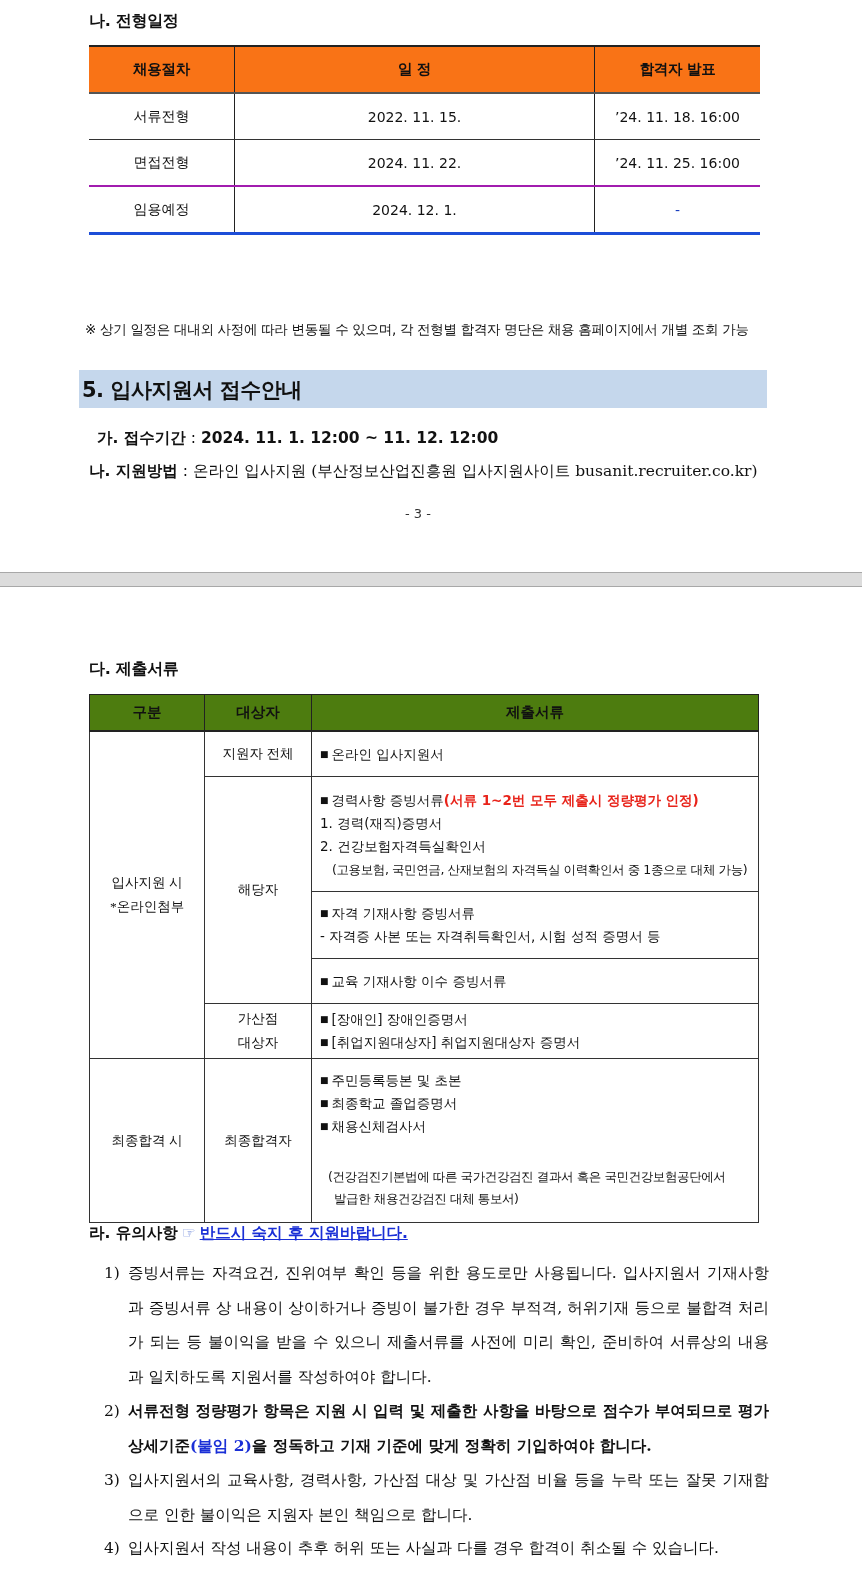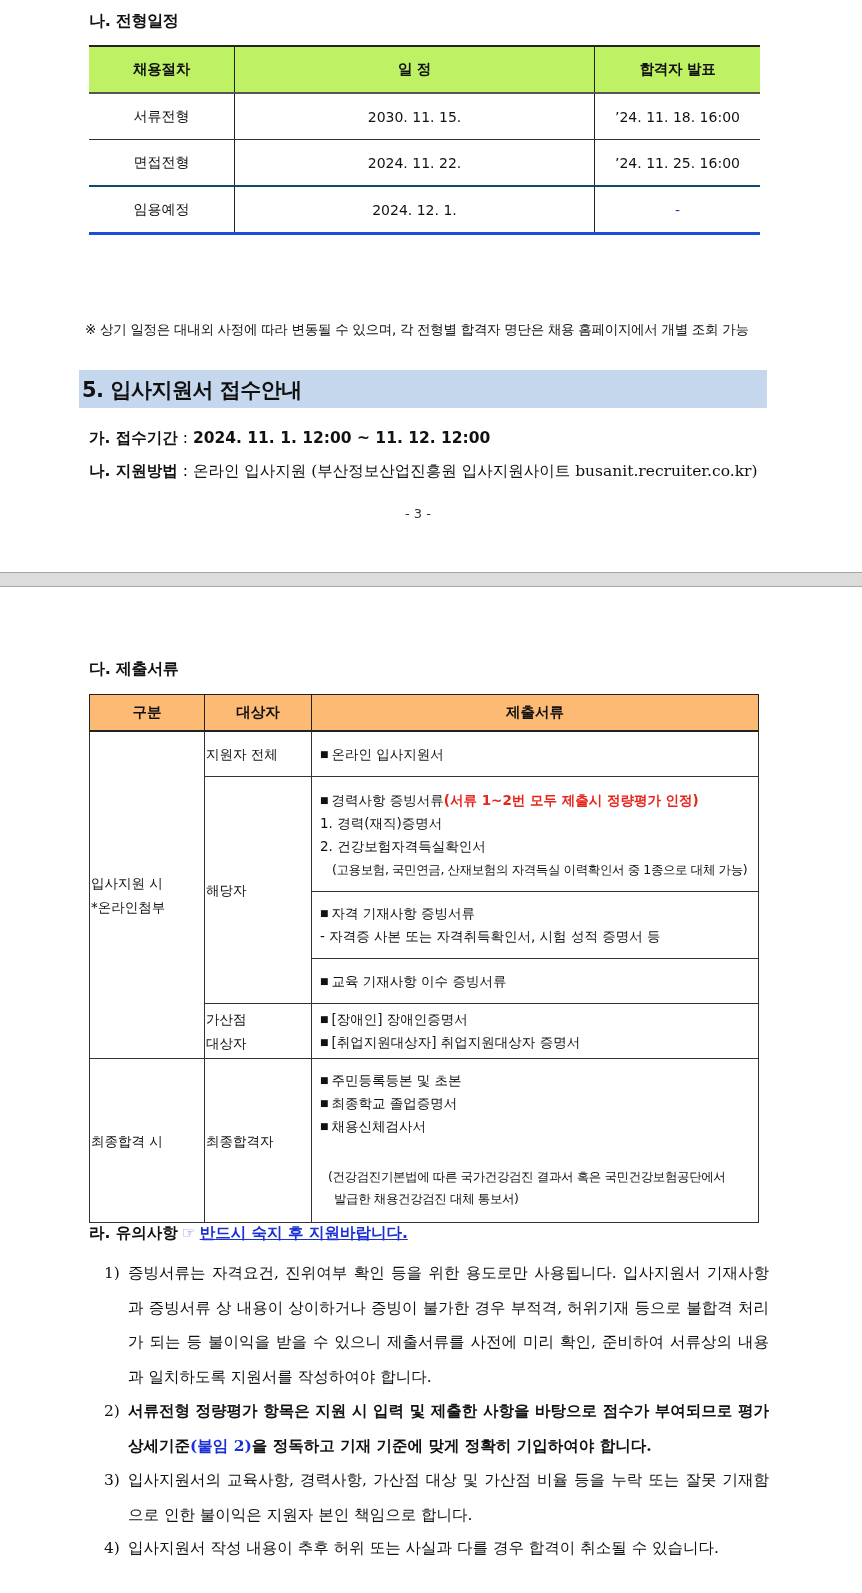--- a/index.html
+++ b/index.html
@@ -10,30 +10,30 @@
   }
   .abs { position: absolute; }
   .sect-title { font-size: 16px; font-weight: bold; letter-spacing: -0.3px; }
 
   
   table.sched {
     position: absolute; left: 89px; top: 45px; width: 671px;
     border-collapse: collapse; font-size: 14px;
   }
   table.sched th {
-    background: #bef264; height: 43px; font-weight: bold; font-size: 14.5px;
+    background: #f97316; height: 43px; font-weight: bold; font-size: 14.5px;
     border-top: 2px solid #222; border-bottom: 2px solid #555;
     letter-spacing: -0.3px;
   }
   table.sched td {
     height: 43px; text-align: center;
     border-bottom: 1px solid #333;
   }
   table.sched tr.last td { border-bottom: 3px solid #1d4ed8; }
-  table.sched tr.pre-last td { border-bottom: 2px solid #0c4a6e; }
+  table.sched tr.pre-last td { border-bottom: 2px solid #a21caf; }
   table.sched .vsep { border-right: 1px solid #222; }
   .blue-dash { color: #1a3fbf; }
 
   .note { font-size: 13.5px; letter-spacing: -0.3px; }
 
   .band {
     position: absolute; left: 79px; top: 370px; width: 688px; height: 38px;
     background: #c5d7ec;
   }
   .band-title {
@@ -51,25 +51,25 @@
     background: #dcdcdc; border-top: 1px solid #a8a8a8; border-bottom: 1px solid #a8a8a8;
   }
 
   
   table.docs {
     position: absolute; left: 89px; top: 694px; width: 670px;
     border-collapse: collapse; font-size: 13.5px;
     border: 1.5px solid #222;
   }
   table.docs th {
-    background: #fdba74; height: 33px; font-weight: bold; font-size: 14.5px;
+    background: #4d7c0f; height: 33px; font-weight: bold; font-size: 14.5px;
     border: 1px solid #222; border-bottom: 2px solid #222;
   }
   table.docs td { border: 1px solid #333; vertical-align: middle; }
-  table.docs td.c { line-height: 24px; }
+  table.docs td.c { text-align: center; line-height: 24px; font-family: Liberation Serif, serif; }
   table.docs td.l { padding: 8px 6px 8px 8px; line-height: 23px; }
   .sq { font-size: 9px; display: inline-block; margin-right: 3px; vertical-align: 2px; }
   .red { color: #e8231a; font-weight: bold; margin-top: 20px; }
   .small { font-size: 12.5px; letter-spacing: -0.4px; }
 
   .caution-title { font-size: 15.5px; font-weight: bold; }
   .caution-link { color: #1a2fd6; text-decoration: underline; font-weight: bold; }
   .hand { color: #6b86d8; font-weight: normal; margin: 0 4px; }
 
   .para { position: absolute; left: 104px; width: 665px; font-size: 15.5px; line-height: 34.5px; }
@@ -87,42 +87,42 @@
   <thead>
     <tr>
       <th class="vsep" style="width:143px;">채용절차</th>
       <th class="vsep" style="width:357px;">일  정</th>
       <th>합격자 발표</th>
     </tr>
   </thead>
   <tbody>
     <tr>
       <td class="vsep">서류전형</td>
-      <td class="vsep">2030. 11. 15.</td>
+      <td class="vsep">2022. 11. 15.</td>
       <td>’24. 11. 18. 16:00</td>
     </tr>
     <tr class="pre-last">
       <td class="vsep">면접전형</td>
       <td class="vsep">2024. 11. 22.</td>
       <td>’24. 11. 25. 16:00</td>
     </tr>
     <tr class="last">
       <td class="vsep">임용예정</td>
       <td class="vsep">2024. 12. 1.</td>
       <td class="blue-dash">-</td>
     </tr>
   </tbody>
 </table>
 
 <div class="abs note" style="left:85px; top:321px;">※ 상기 일정은 대내외 사정에 따라 변동될 수 있으며, 각 전형별 합격자 명단은 채용 홈페이지에서 개별 조회 가능</div>
 
 <div class="band"></div>
 <div class="band-title">5. 입사지원서 접수안내</div>
 
-<div class="abs info-line" style="left:89px; top:428px;">
+<div class="abs info-line" style="left:97px; top:428px;">
   <b>가. 접수기간</b><span> : </span><b>2024. 11. 1. 12:00 ~ 11. 12. 12:00</b>
 </div>
 <div class="abs info-line" style="left:89px; top:461px;">
   <b>나. 지원방법</b><span> : </span><span class="serif">온라인 입사지원 (부산정보산업진흥원 입사지원사이트 busanit.recruiter.co.kr)</span>
 </div>
 
 <div class="abs page-num" style="left:405px; top:506px;">- 3 -</div>
 
 <div class="page-sep"></div>
 

